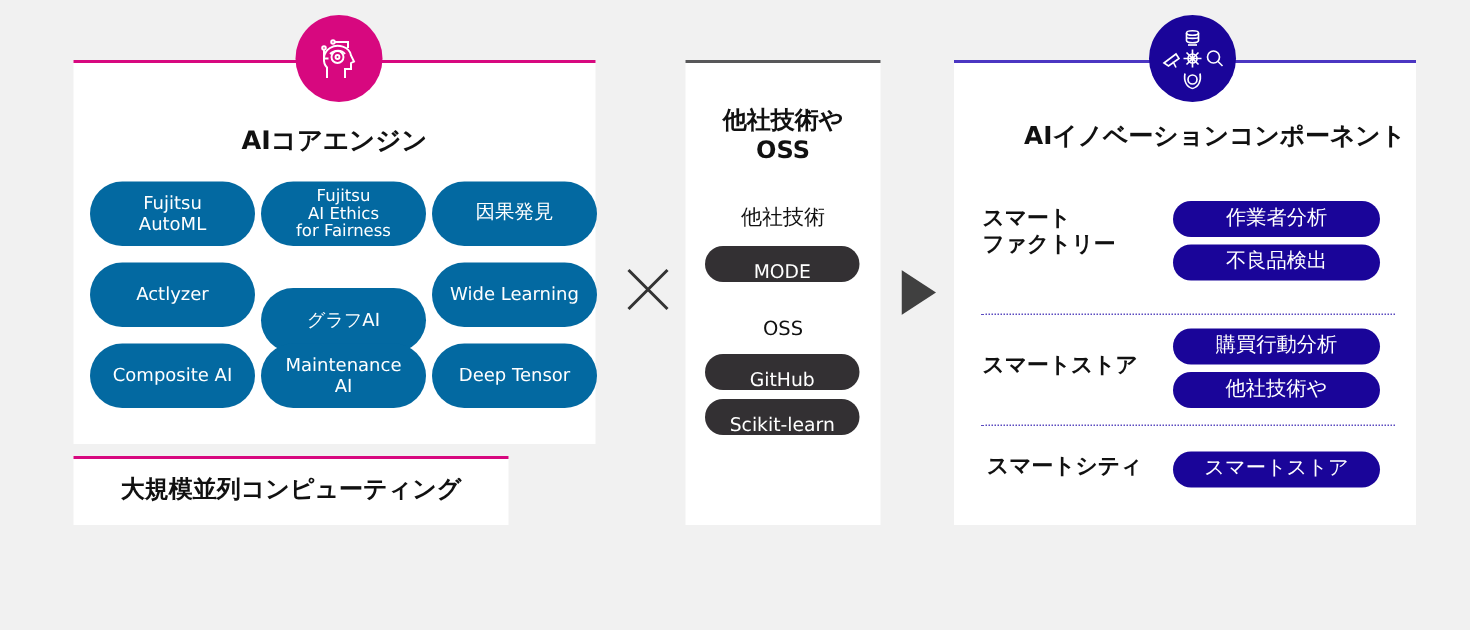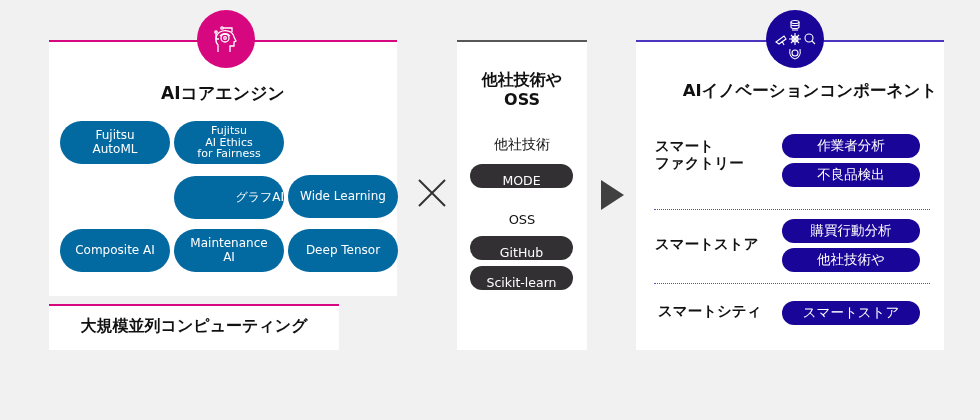--- a/index.html
+++ b/index.html
@@ -34,22 +34,28 @@
 
   <div class="pill pk" style="left:11px; top:81px;">
       <span style="white-space:pre-line;">Fujitsu
 AutoML</span>
     </div>
   <div class="pill pk" style="left:125px; top:81px; font-size:11px; line-height:1.05;">
       <span style="white-space:pre-line;">Fujitsu
 AI Ethics
 for Fairness</span>
     </div>
+  <div class="pill pk" style="left:239px; top:81px; font-size:13px;">
+      <span>因果発見</span>
+    </div>
 
-  <div class="pill pk" style="left:125px; top:136px;justify-content:flex-end;">
+  <div class="pill pk" style="left:11px; top:135px;">
+      <span>Actlyzer</span>
+    </div>
+  <div class="pill pk" style="left:125px; top:152px;">
       <span>グラフAI</span>
     </div>
   <div class="pill pk" style="left:239px; top:135px;">
       <span>Wide Learning</span>
     </div>
 
   <div class="pill pk" style="left:11px; top:189px;">
       <span>Composite AI</span>
     </div>
   <div class="pill pk" style="left:125px; top:189px;">

